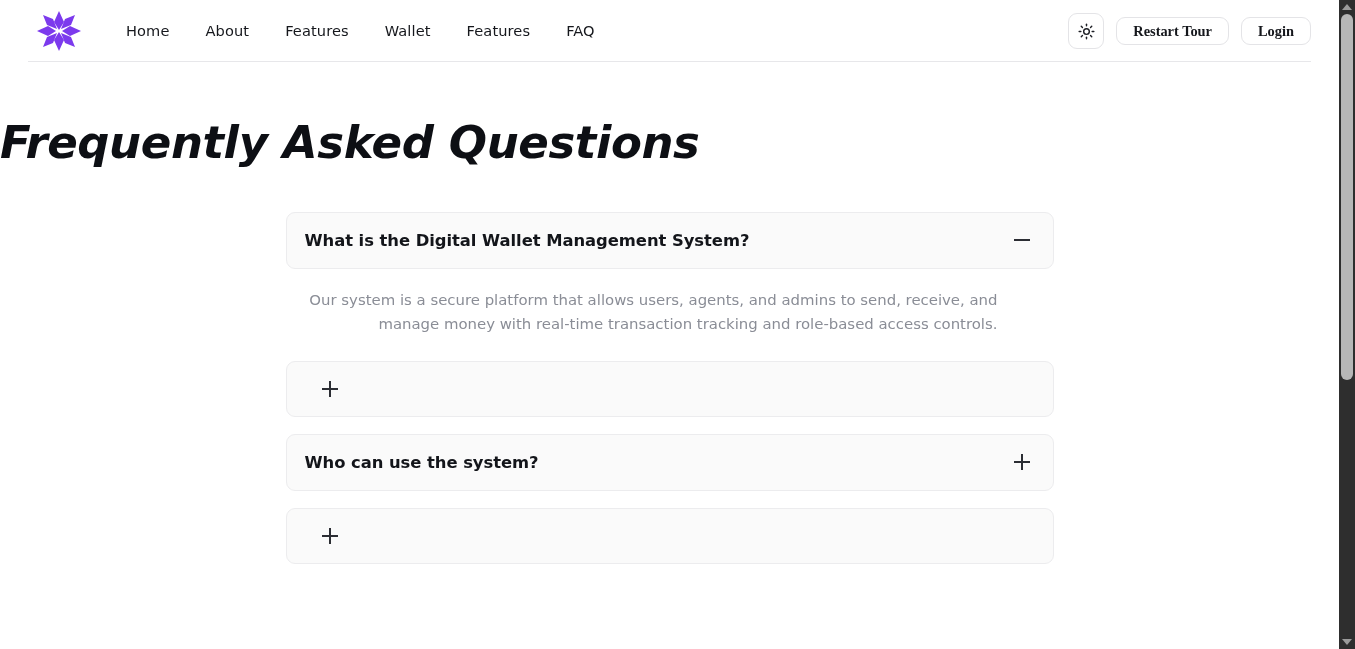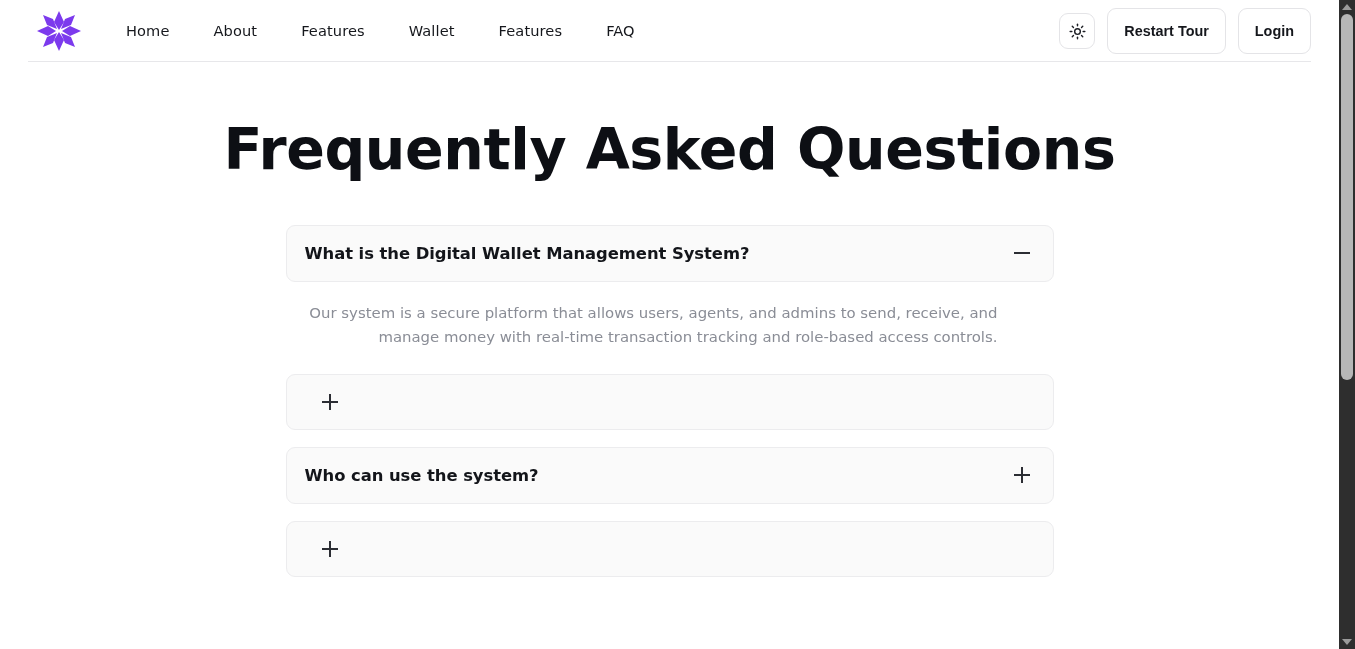--- a/index.html
+++ b/index.html
@@ -59,21 +59,21 @@
     align-items: center;
     justify-content: center;
     margin-right: 22px;
     flex: 0 0 auto;
   }
   .brand svg { display: block; }
 
   .main-nav {
     display: flex;
     align-items: center;
-    gap: 16px;
+    gap: 8px;
   }
   .nav-link {
     font-size: 14.6px;
     line-height: 1;
     color: #15171c;
     text-decoration: none;
     padding: 8px 14px;
     white-space: nowrap;
     letter-spacing: 0.1px;
   }
@@ -92,48 +92,48 @@
     border-radius: 9px;
     background: #ffffff;
     display: flex;
     align-items: center;
     justify-content: center;
     cursor: pointer;
   }
   .icon-btn svg { display: block; }
 
   .pill-btn {
-    height: 46px;
+    height: 28px;
     border: 1px solid #e4e4e7;
     border-radius: 9px;
     background: #ffffff;
     color: #15171c;
-    font-family: Liberation Sans, sans-serif;
+    font-family: Liberation Serif, serif;
     font-size: 14.4px;
     font-weight: 600;
     padding: 0 16px;
     display: flex;
     align-items: center;
     justify-content: center;
     cursor: pointer;
     white-space: nowrap;
   }
 
   
   main.content {
     padding-top: 56px;
   }
 
   .page-title {
-    text-align: center;
-    font-size: 57px;
+    font-size: 45px;
     font-weight: 700;
     color: #0d0f14;
     letter-spacing: -0.4px;
     line-height: 1.1;
+    font-style: italic;
   }
 
   .faq-wrap {
     width: 768px;
     margin: 0 auto;
     padding-top: 44px;
   }
 
   .faq-item {
     margin-bottom: 17px;

